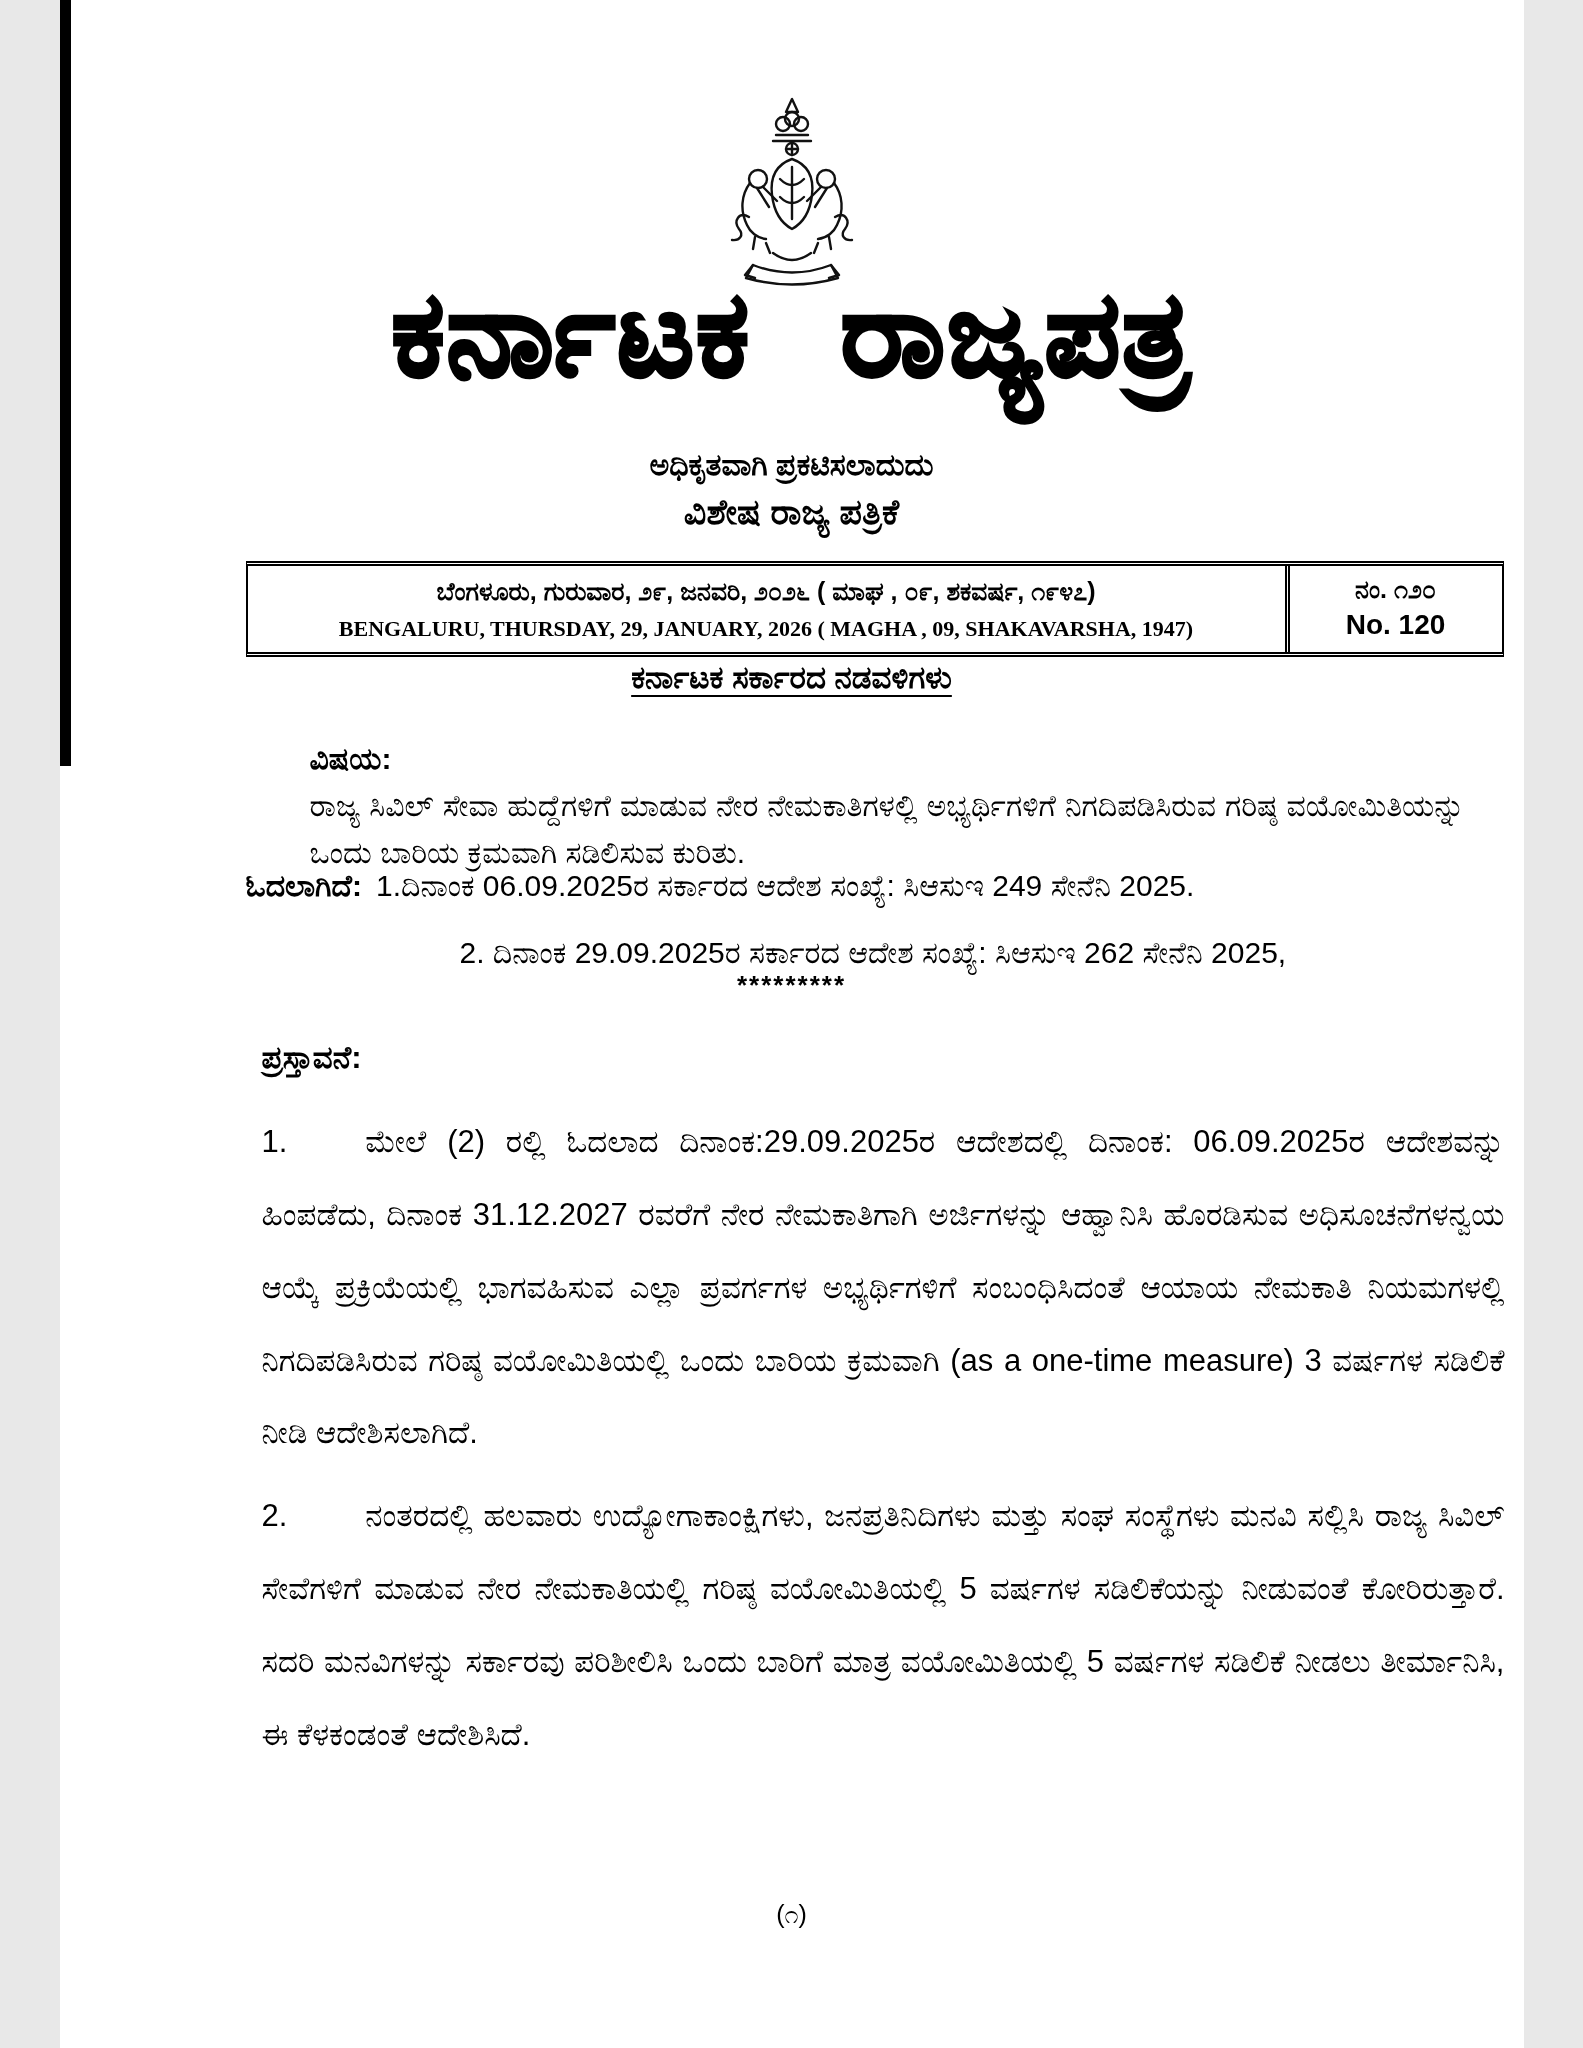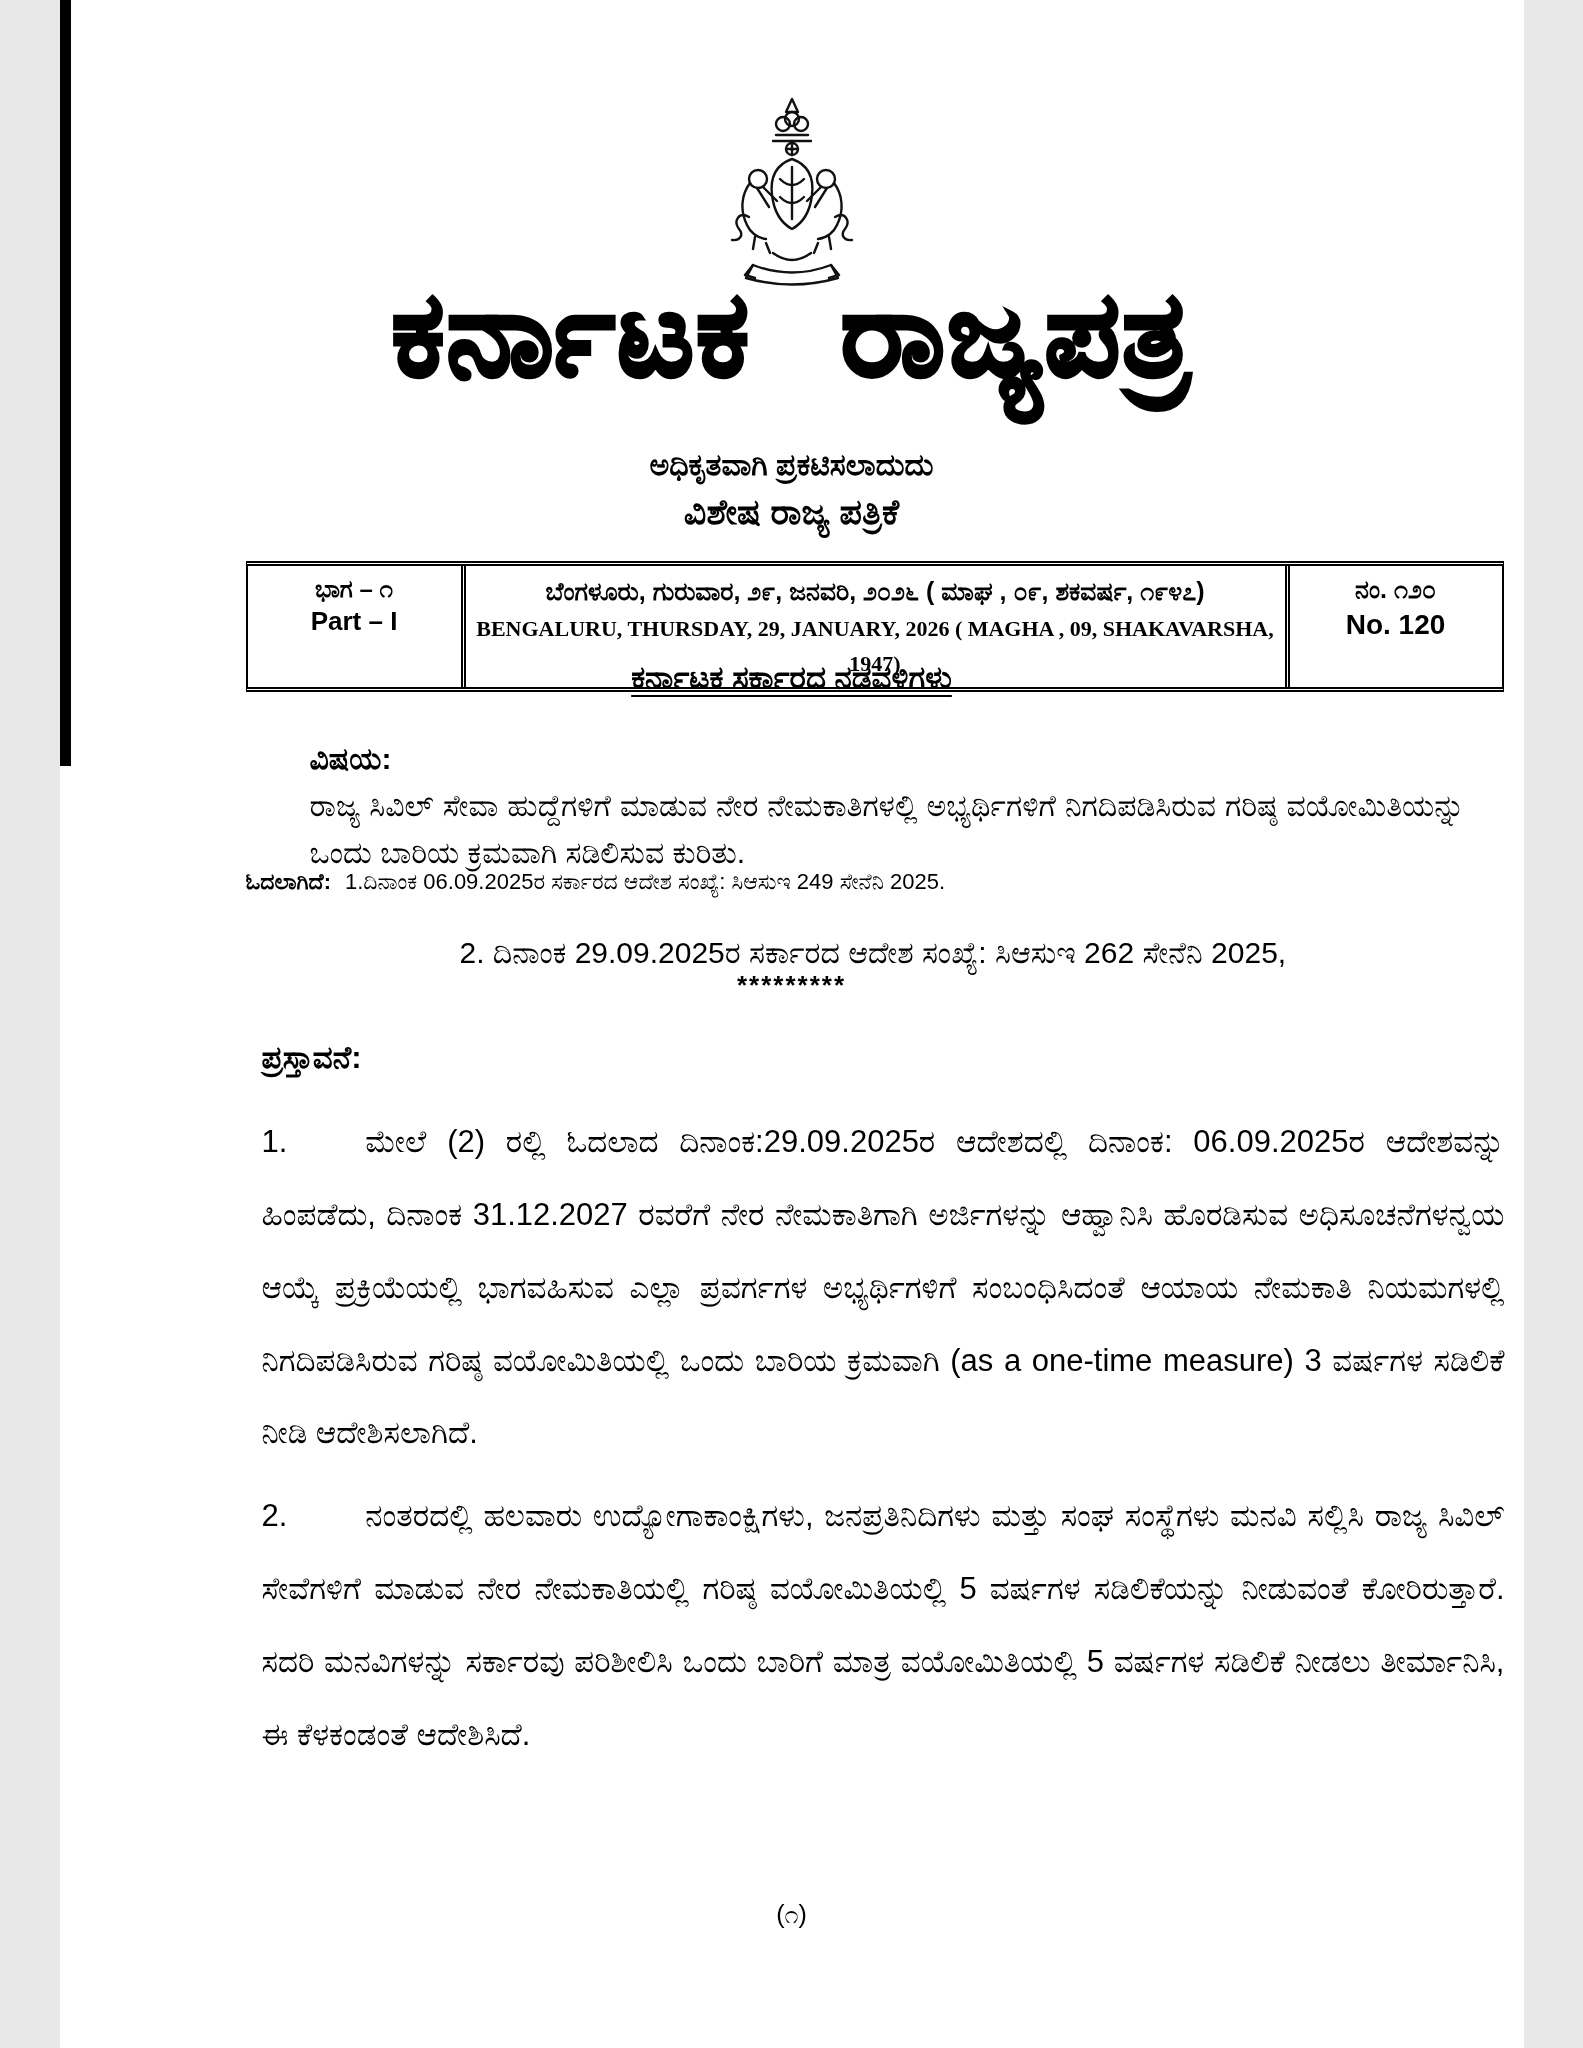--- a/index.html
+++ b/index.html
@@ -60,21 +60,21 @@
     text-decoration:underline; text-underline-offset:7px; text-decoration-thickness:2px;
   }
   .subject-block {
     position:absolute; top:736px; left:250px; width:1155px;
     display:flex; font-size:30px; line-height:1.56;flex-direction:column;
   }
   .subject-label { font-weight:bold; white-space:nowrap; margin-right:8px; }
   .subject-text  { flex:1; text-align:justify; }
   .read-line {
     position:absolute; top:869px; left:186px; width:1262px;
-    display:flex; font-size:22px;
+    display:flex; font-size:30px;
   }
   .read-label { font-weight:bold; white-space:nowrap; margin-right:14px; }
   .read-item2 {
     position:absolute; top:936px; left:400px; font-size:30px;
   }
   .stars-sep {
     position:absolute; top:970px; left:0; right:0;
     text-align:center; font-size:26px; font-weight:bold; letter-spacing:2px;
   }
   .preamble-label {
@@ -140,24 +140,20 @@
     </svg>
   </div>
 
   <div class="masthead">ಕರ್ನಾಟಕ ರಾಜ್ಯಪತ್ರ</div>
 
   <div class="published-line">ಅಧಿಕೃತವಾಗಿ ಪ್ರಕಟಿಸಲಾದುದು</div>
 
   <div class="special-line">ವಿಶೇಷ ರಾಜ್ಯ ಪತ್ರಿಕೆ</div>
 
   <div class="info-bar">
-    <div class="info-cell cell-part">
-      <div class="kn-small">ಭಾಗ – ೧</div>
-      <div class="en-part">Part – I</div>
-    </div>
     <div class="info-cell cell-date">
       <div class="kn-date">ಬೆಂಗಳೂರು, ಗುರುವಾರ, ೨೯, ಜನವರಿ, ೨೦೨೬ ( ಮಾಘ , ೦೯, ಶಕವರ್ಷ, ೧೯೪೭)</div>
       <div class="en-date">BENGALURU,  THURSDAY, 29,  JANUARY, 2026 (  MAGHA , 09,  SHAKAVARSHA, 1947)</div>
     </div>
     <div class="info-cell cell-no">
       <div class="kn-no">ನಂ. ೧೨೦</div>
       <div class="en-no">No. 120</div>
     </div>
   </div>
 

